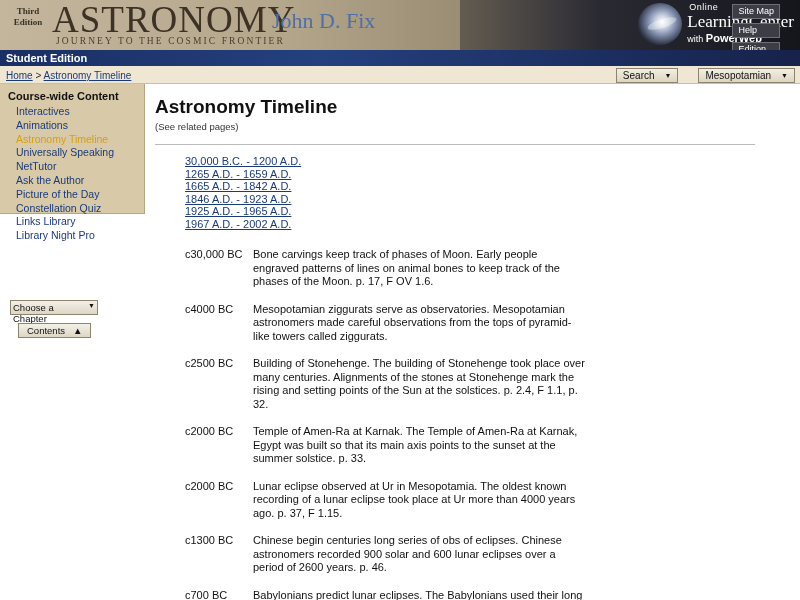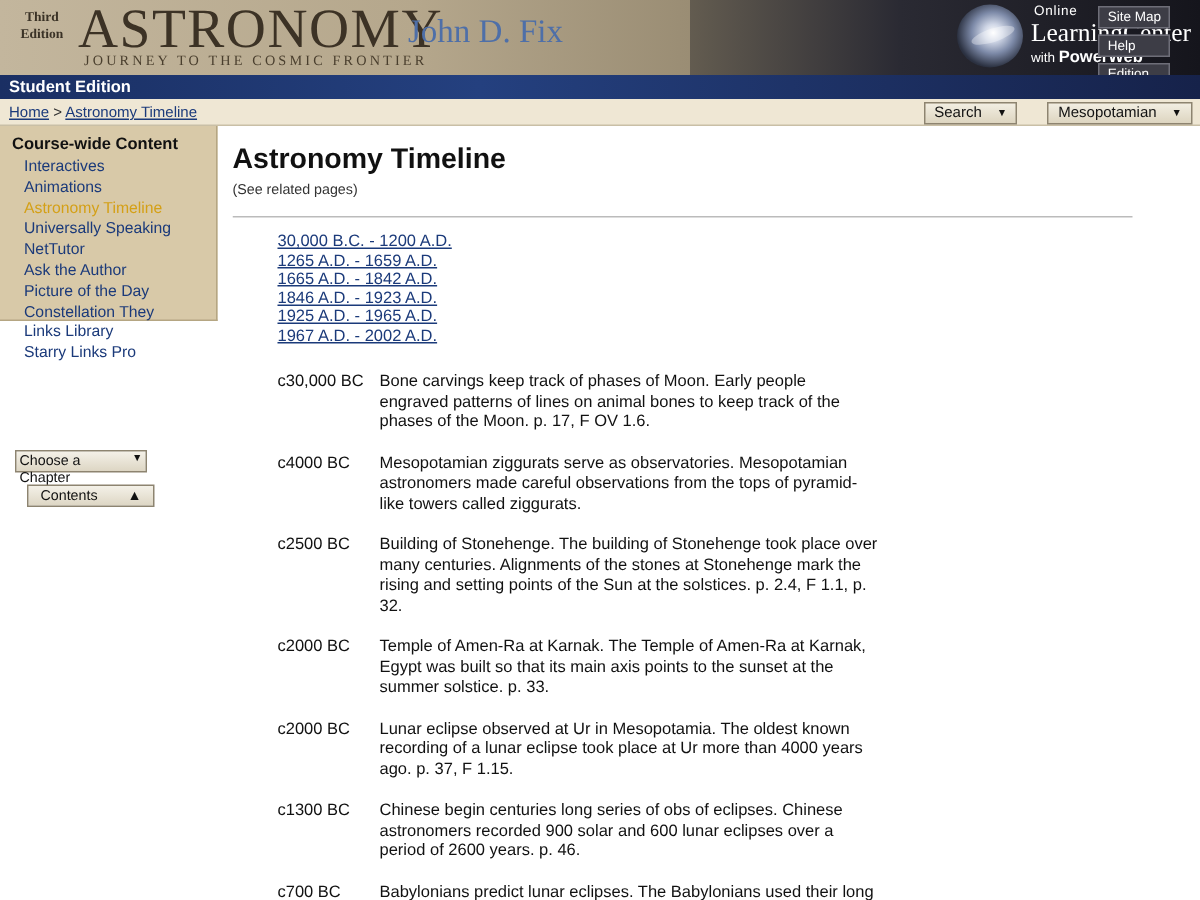--- a/index.html
+++ b/index.html
@@ -150,21 +150,21 @@
     display: flex; justify-content: space-between;
   }
   .chapsel .arr { font-size: 7px; }
 
   .contentsbtn {
     position: absolute; left: 18px; top: 239px;
     background: linear-gradient(to bottom,#f4f1e8,#ddd6c4);
     border: 1px solid #8d8470;
     font-size: 9.5px; color: #111;
     padding: 1px 8px;
-    display: flex; align-items: flex-end; gap: 20px;
+    display: flex; align-items: flex-end; gap: 8px;
   }
 
   
   .main {
     position: absolute; left: 155px; top: 0;
     width: 645px; height: 516px;
     padding: 12px 10px 0 0;
     overflow: hidden;
   }
   .main h1 {
@@ -239,23 +239,23 @@
   <div class="sidebar">
     <h3>Course-wide Content</h3>
     <ul>
       <li>Interactives</li>
       <li>Animations</li>
       <li class="active">Astronomy Timeline</li>
       <li>Universally Speaking</li>
       <li>NetTutor</li>
       <li>Ask the Author</li>
       <li>Picture of the Day</li>
-      <li>Constellation They</li>
+      <li>Constellation Quiz</li>
       <li>Links Library</li>
-      <li>Starry Links Pro</li>
+      <li>Library Night Pro</li>
     </ul>
   </div>
 
   <div class="chapsel">
     <span>Choose a Chapter</span>
     <span class="arr">▼</span>
   </div>
 
   <div class="contentsbtn">
     <span>Contents</span>

